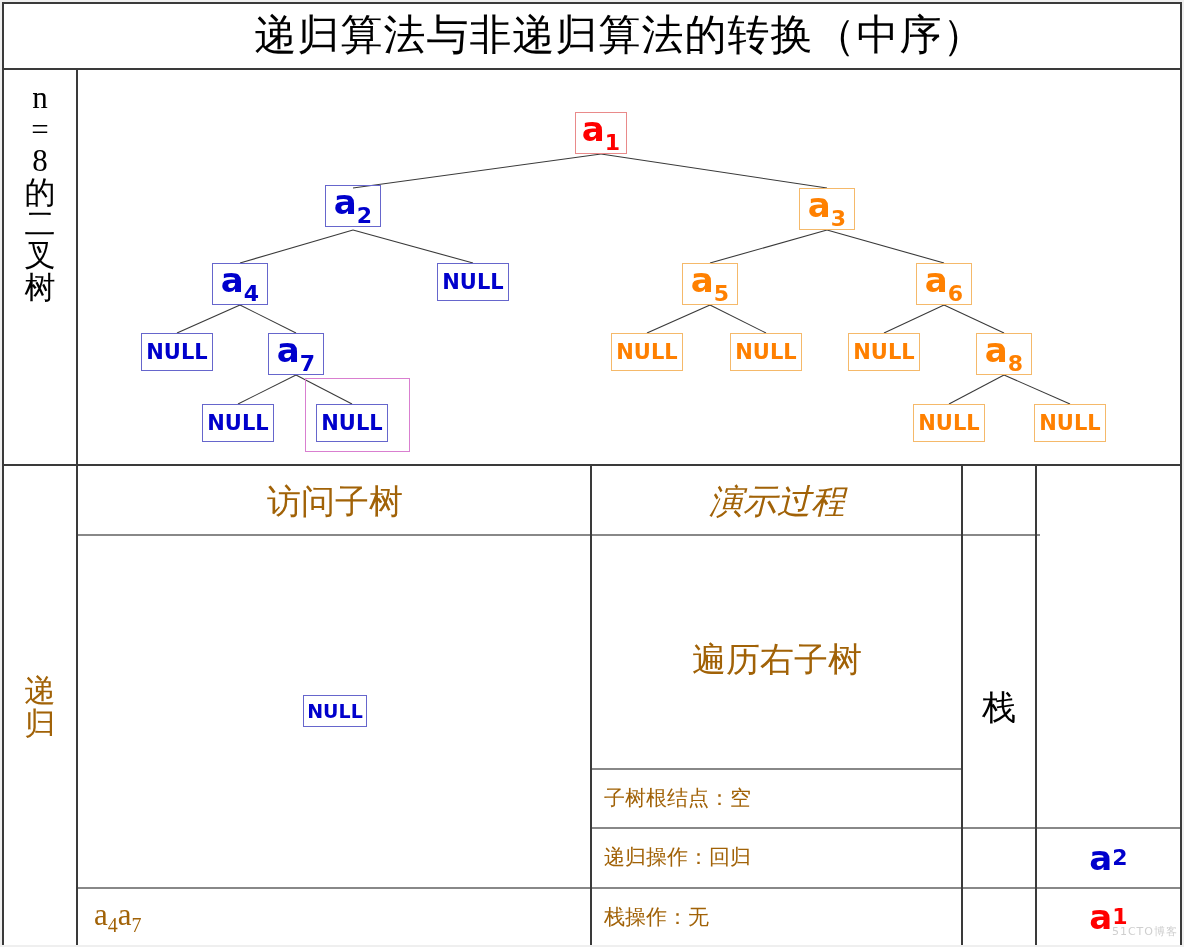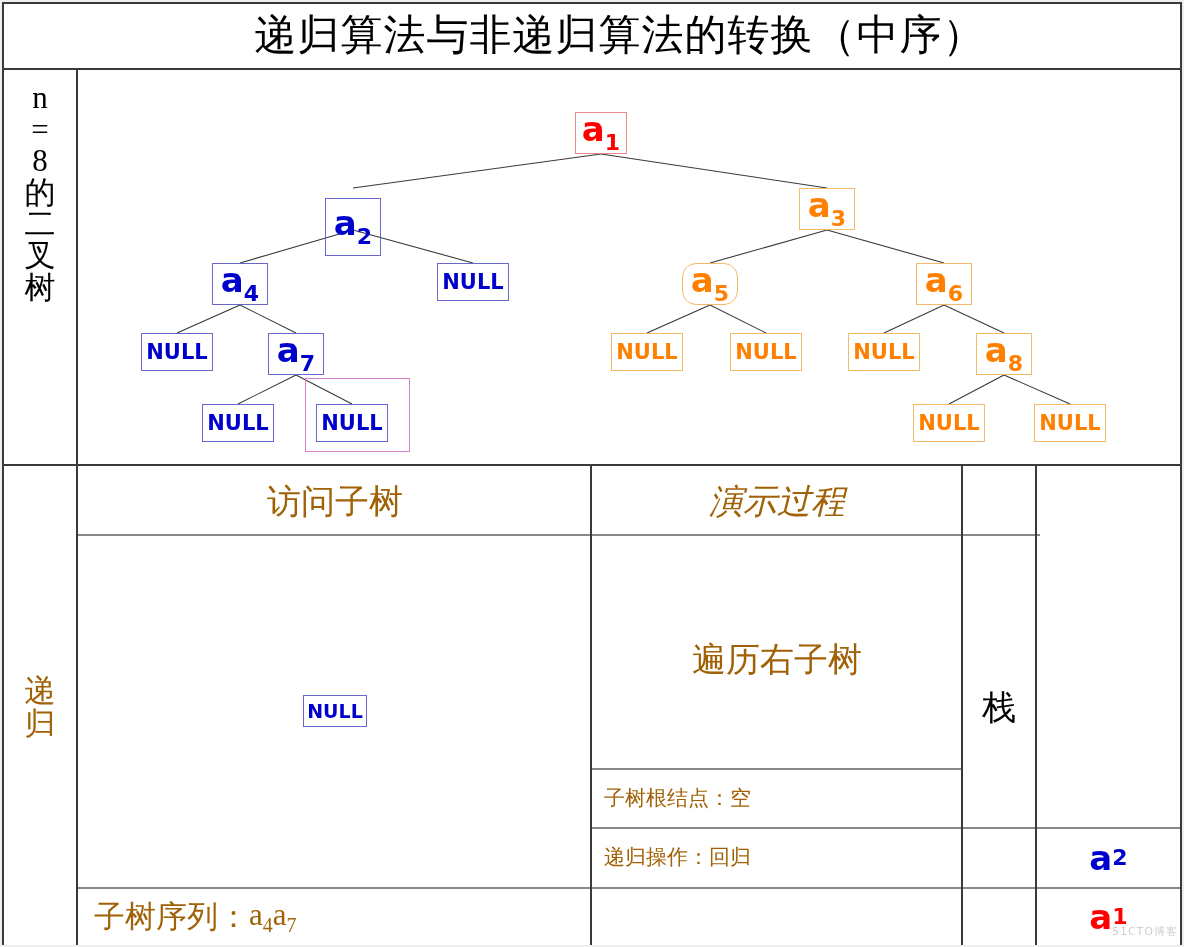--- a/index.html
+++ b/index.html
@@ -199,33 +199,33 @@
         <line x1="866" y1="235" x2="926" y2="263" stroke="#3a3a3a" stroke-width="1.1"></line>
         <line x1="218" y1="305" x2="160" y2="334" stroke="#3a3a3a" stroke-width="1.1"></line>
         <line x1="218" y1="305" x2="274" y2="334" stroke="#3a3a3a" stroke-width="1.1"></line>
         <line x1="926" y1="305" x2="871" y2="334" stroke="#3a3a3a" stroke-width="1.1"></line>
         <line x1="926" y1="305" x2="992" y2="334" stroke="#3a3a3a" stroke-width="1.1"></line>
       </svg>
     <div id="tree-nodes">
         <div class="node a red" style="left: 497px; top: 42px; width: 52px; height: 42px;">
           <span class="lbl">a<sub>1</sub></span>
         </div>
-        <div class="node a blue" style="left: 247px; top: 128px; width: 56px; height: 58px;">
+        <div class="node a blue" style="left: 247px; top: 115px; width: 56px; height: 42px;">
           <span class="lbl">a<sub>2</sub></span>
         </div>
         <div class="node a orange" style="left: 721px; top: 118px; width: 56px; height: 42px;">
           <span class="lbl">a<sub>3</sub></span>
         </div>
         <div class="node a blue" style="left: 134px; top: 193px; width: 56px; height: 42px;">
           <span class="lbl">a<sub>4</sub></span>
         </div>
         <div class="node nul blue" style="left: 359px; top: 193px; width: 72px; height: 38px;">
           <span class="lbl">NULL</span>
         </div>
-        <div class="node a orange" style="left: 604px; top: 193px; width: 56px; height: 42px; border-radius: 14px;">
+        <div class="node a orange" style="left: 604px; top: 193px; width: 56px; height: 42px;">
           <span class="lbl">a<sub>5</sub></span>
         </div>
         <div class="node a orange" style="left: 838px; top: 193px; width: 56px; height: 42px;">
           <span class="lbl">a<sub>6</sub></span>
         </div>
         <div class="node nul blue" style="left: 63px; top: 263px; width: 72px; height: 38px;">
           <span class="lbl">NULL</span>
         </div>
         <div class="node a blue" style="left: 190px; top: 263px; width: 56px; height: 42px;">
           <span class="lbl">a<sub>7</sub></span>
@@ -270,23 +270,23 @@
   <div id="vstack">栈</div>
 
   <div class="node nul blue" id="visit-null-box" style="position:absolute;left:303px;top:695px;width:64px;height:32px;border-width:1.5px;">
     <span class="lbl" style="font-size:19px;">NULL</span>
   </div>
 
   <div class="cell c bodytxt" style="left:593px;top:560px;width:368px;height:200px;">遍历右子树</div>
 
   <div class="cell l rowtxt" style="left:604px;top:770px;width:356px;height:56px;">子树根结点：空</div>
   <div class="cell l rowtxt" style="left:604px;top:829px;width:356px;height:56px;">递归操作：回归</div>
+  <div class="cell l rowtxt" style="left:604px;top:889px;width:356px;height:56px;">栈操作：无</div>
 
   <div class="cell l seqtxt" style="left:94px;top:889px;width:490px;height:56px;">
-    <span>子树序列：</span>
     <span id="seq-items"><span class="ai">a<sub>4</sub></span><span class="ai">a<sub>7</sub></span></span>
   </div>
 
   <div id="stack-items">
       <div class="stackitem st-blue" style="left: 1037px; top: 829px; width: 143px; height: 58px;">a<sub>2</sub></div>
       <div class="stackitem st-red" style="left: 1037px; top: 889px; width: 143px; height: 56px;">a<sub>1</sub></div>
     </div>
 
   <div id="watermark">51CTO博客</div>
 

